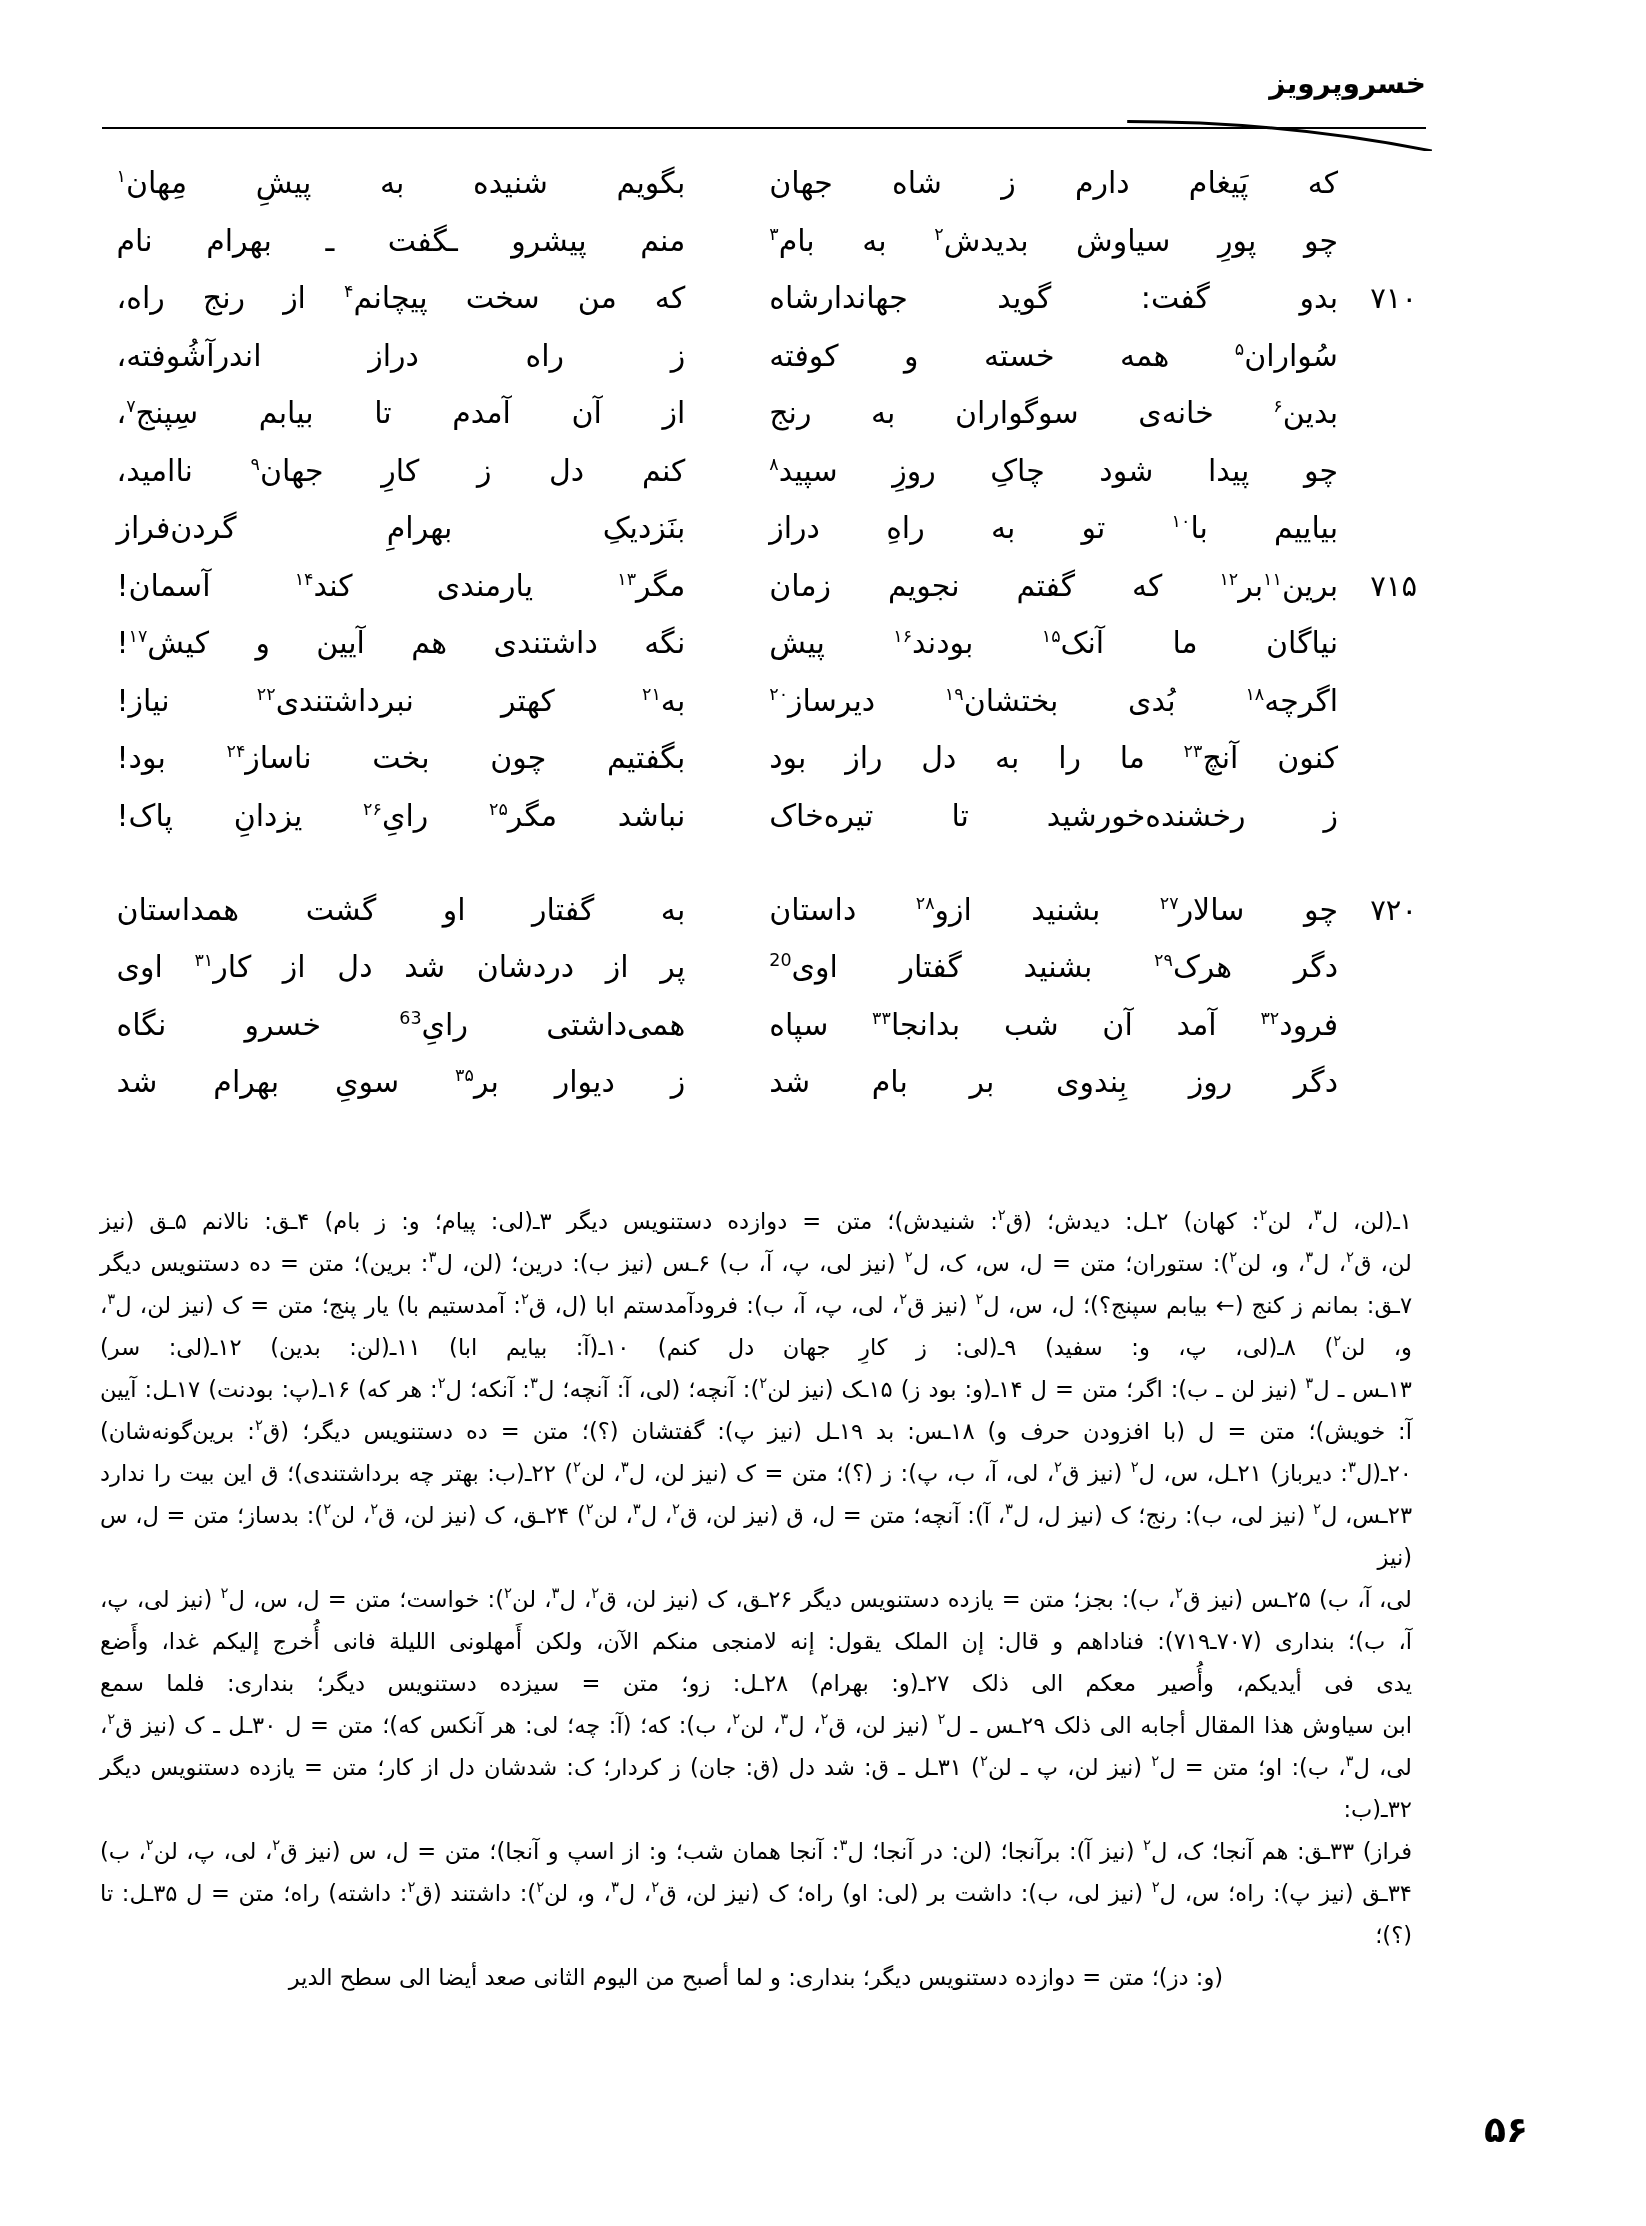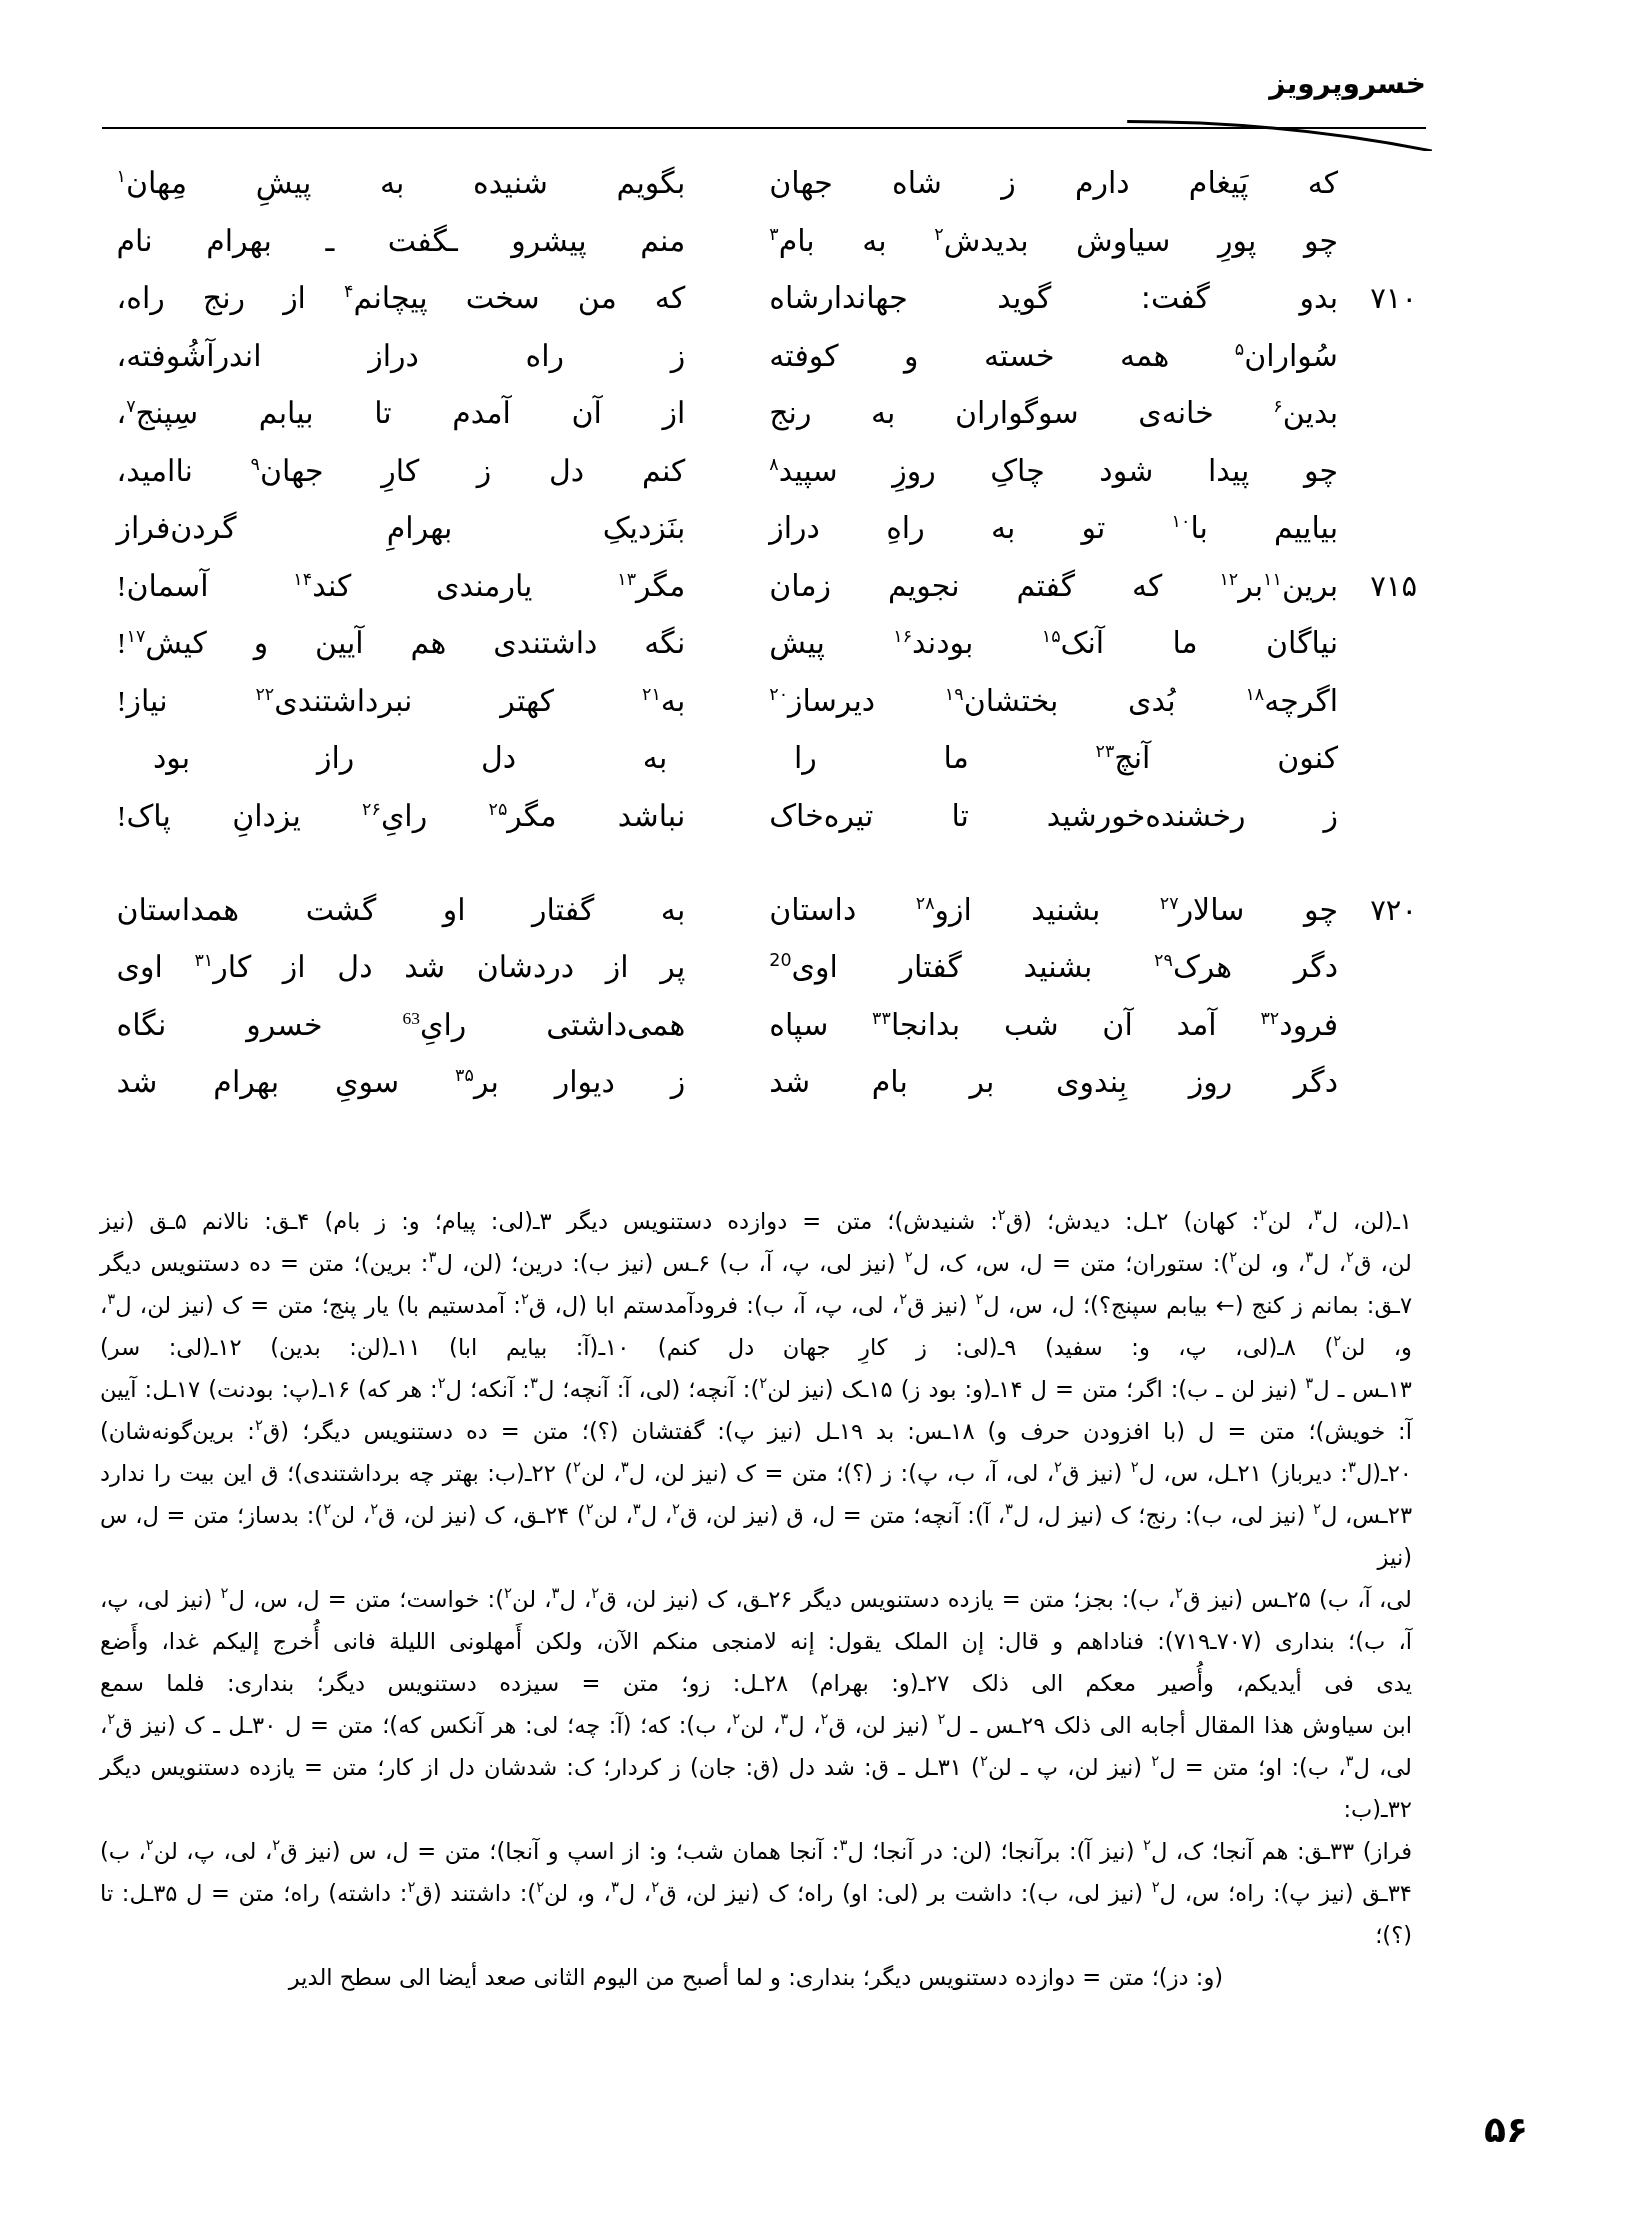--- a/index.html
+++ b/index.html
@@ -75,21 +75,21 @@
     flex:1 1 0;
     font-size:30px;
     line-height:52px;
     direction:rtl;
     text-align:justify;
     text-align-last:justify;
     box-sizing:border-box;
     white-space:normal;
   }
   .hemistich.right{ padding-left:42px; }
-  .hemistich.left{ padding-left:5.5px; padding-right:42px;font-family:Liberation Serif, serif; }
+  .hemistich.left{ padding-left:5.5px; padding-right:42px; }
   .hemistich sup{
     font-size:17.5px;
     vertical-align:super;
     line-height:0;
   }
 
   
   .apparatus{
     position:absolute;
     top:1200px; left:100px; right:116px;
@@ -181,20 +181,21 @@
           <div class="hemistich left">نگه داشتندی هم آیین و کیش<sup>۱۷</sup>!</div>
         </div>
         <div class="couplet">
           <div class="vnum"></div>
           <div class="hemistich right">اگرچه<sup>۱۸</sup> بُدی بختشان<sup>۱۹</sup> دیرساز<sup>۲۰</sup></div>
           <div class="hemistich left">به<sup>۲۱</sup> کهتر نبرداشتندی<sup>۲۲</sup> نیاز!</div>
         </div>
         <div class="couplet">
           <div class="vnum"></div>
           <div class="hemistich right">کنون آنچ<sup>۲۳</sup> ما را به دل راز بود</div>
+          <div class="hemistich left">بگفتیم چون بخت ناساز<sup>۲۴</sup> بود!</div>
         </div>
         <div class="couplet">
           <div class="vnum"></div>
           <div class="hemistich right">ز رخشنده‌خورشید تا تیره‌خاک</div>
           <div class="hemistich left">نباشد مگر<sup>۲۵</sup> رایِ<sup>۲۶</sup> یزدانِ پاک!</div>
         </div>
       </div>
       <div class="stanza">
         <div class="couplet">
           <div class="vnum">۷۲۰</div>

